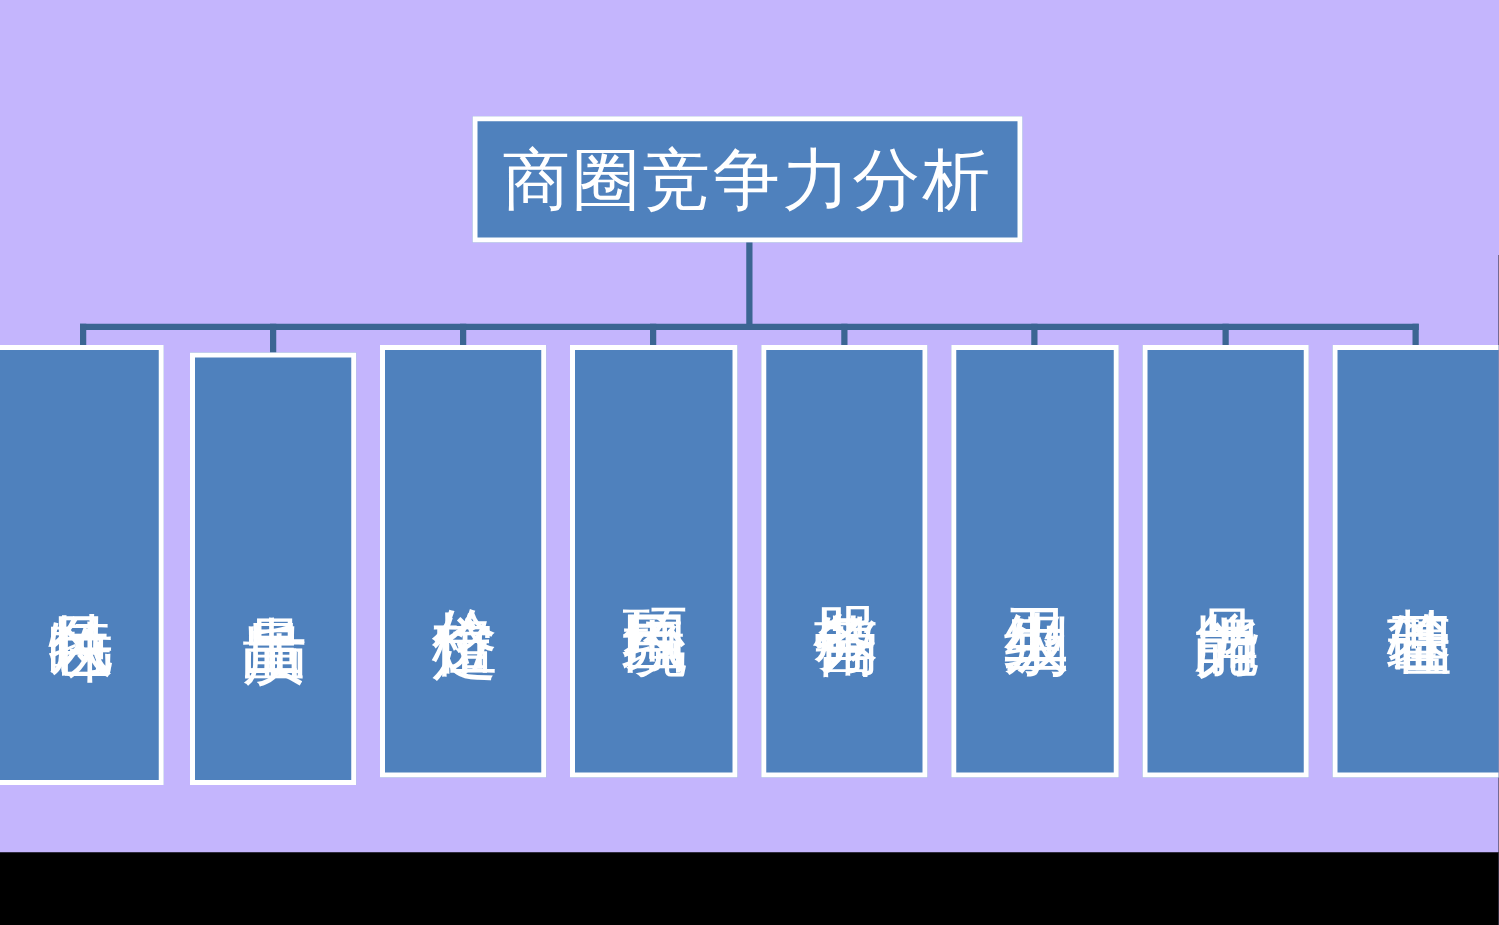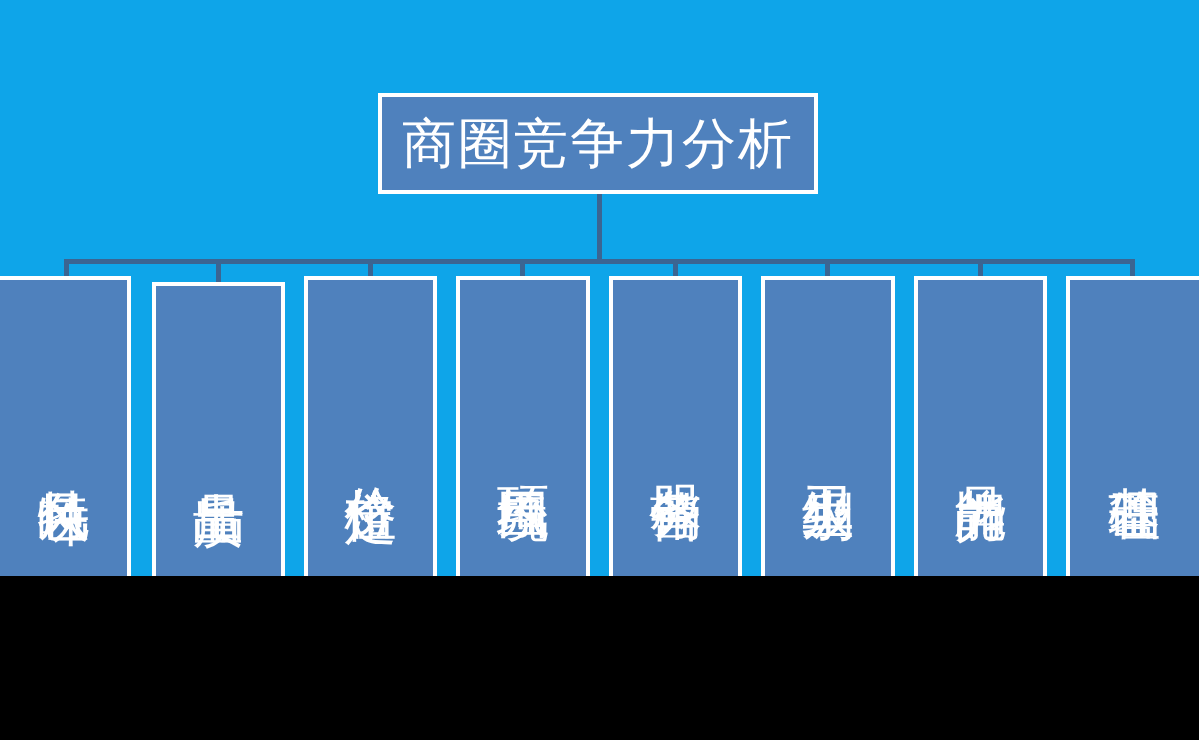--- a/index.html
+++ b/index.html
@@ -4,22 +4,22 @@
 <title>商圈竞争力分析</title>
 <style>
   html, body {
     margin: 0;
     padding: 0;
     background: #000000;
   }
   #canvas {
     position: relative;
     width: 1199px;
-    height: 576px;
-    background: #0ea5e9;
+    height: 682px;
+    background: #c4b5fd;
     overflow: hidden;
     font-family: "DejaVu Serif", "Liberation Serif", serif;
   }
 
   
   .root-node {
     position: absolute;
     left: 378px;
     top: 93px;
     width: 440px;

